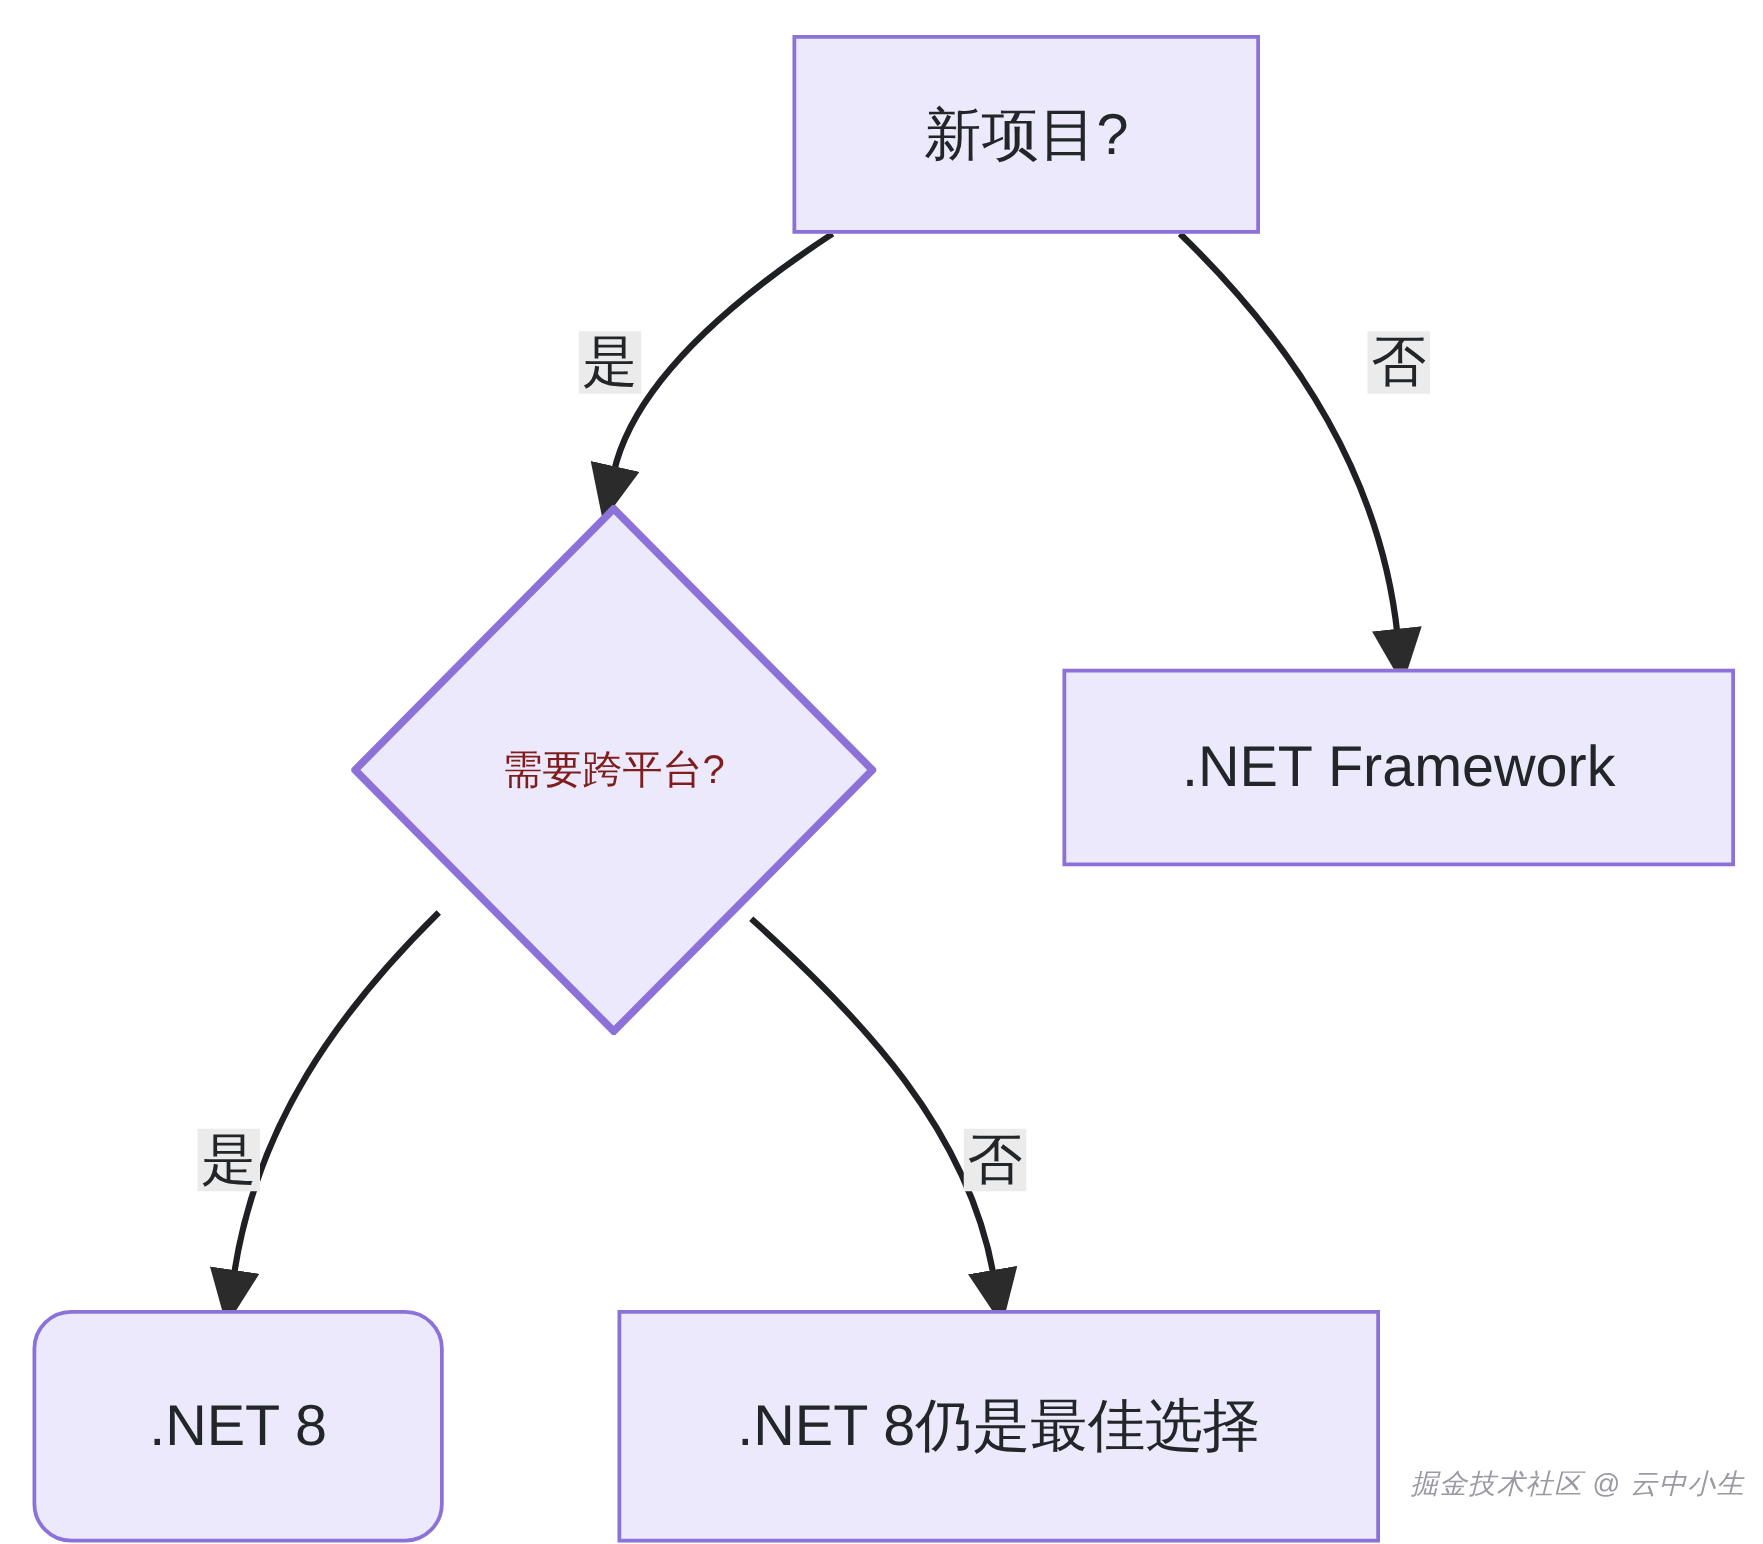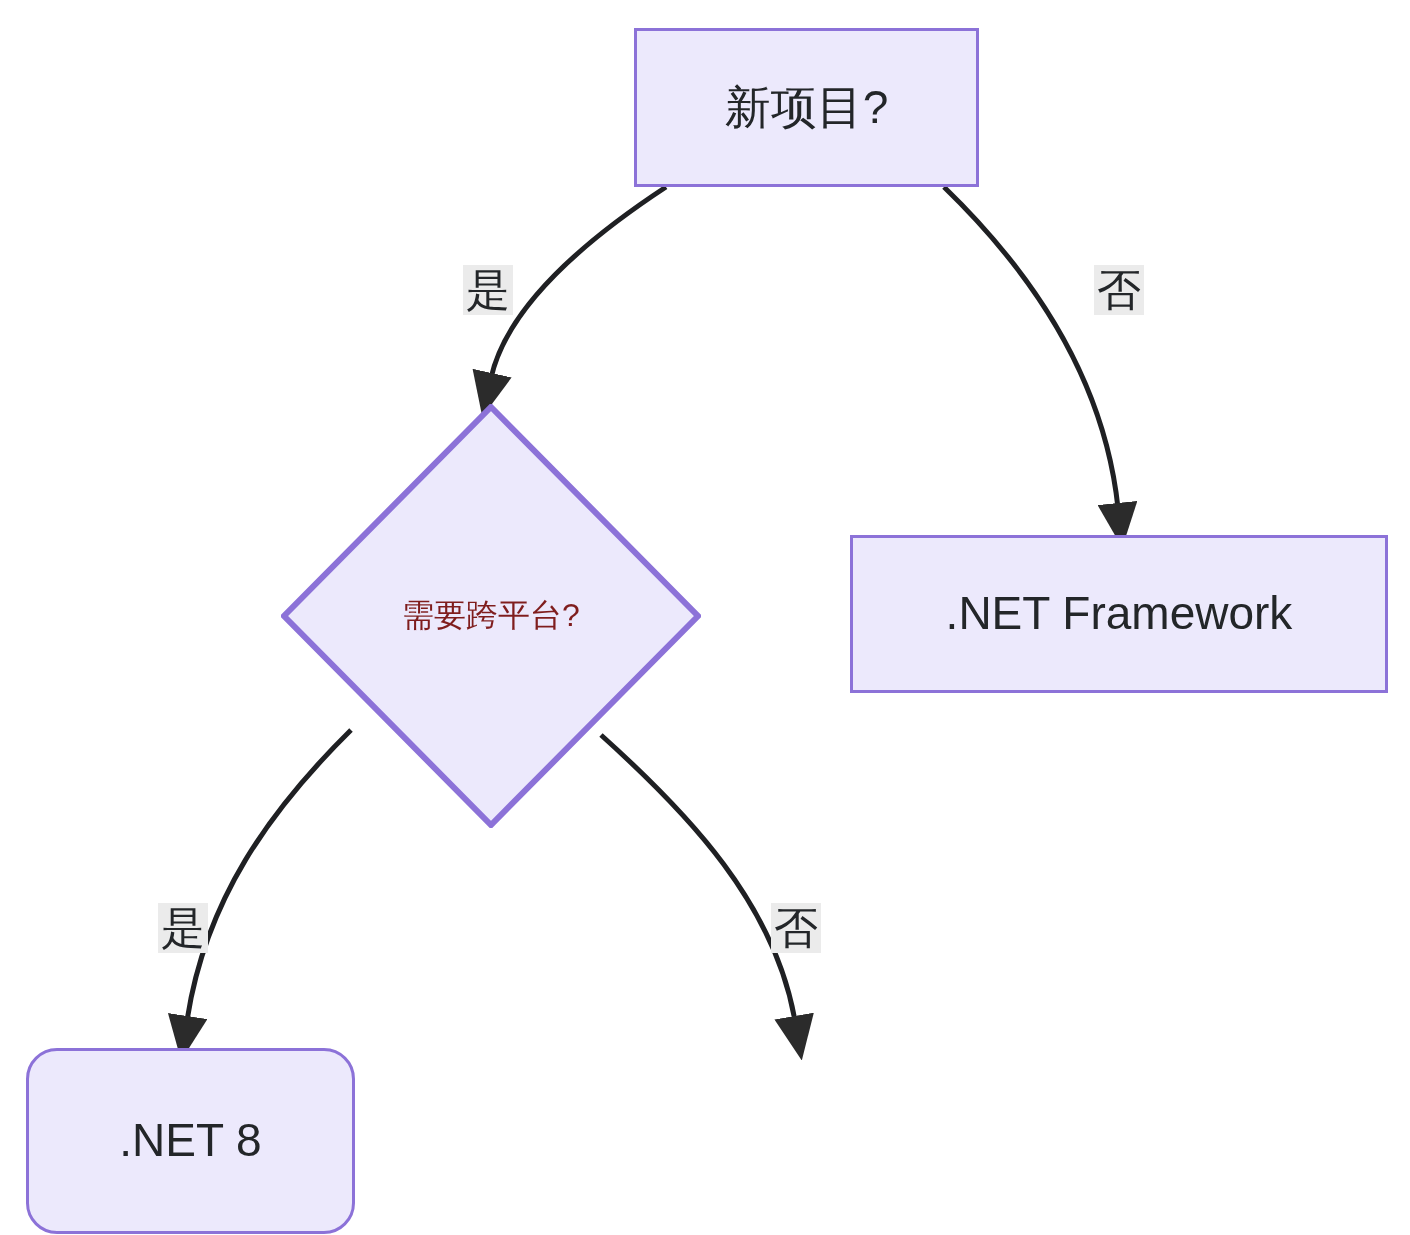--- a/index.html
+++ b/index.html
@@ -39,21 +39,21 @@
   }
   .node-label {
     display: block;
     padding: 0 10px;
     white-space: nowrap;
   }
   
   #node-new-project {
     left: 634px;
     top: 28px;
-    width: 345px;
+    width: 374px;
     height: 159px;
     font-size: 46px;
   }
   #node-dotnet-framework {
     left: 850px;
     top: 535px;
     width: 538px;
     height: 158px;
     font-size: 46px;
     text-align: center;
@@ -163,20 +163,24 @@
   </div>
 
   <div class="node" id="node-dotnet-framework">
     <span class="node-label">.NET Framework</span>
   </div>
 
   <div class="node" id="node-dotnet8">
     <span class="node-label">.NET 8</span>
   </div>
 
+  <div class="node" id="node-dotnet8-best">
+    <span class="node-label">.NET 8仍是最佳选择</span>
+  </div>
 
   <div class="edge-label" id="edge-label-yes-top">是</div>
   <div class="edge-label" id="edge-label-no-top">否</div>
   <div class="edge-label" id="edge-label-yes-bot">是</div>
   <div class="edge-label" id="edge-label-no-bot">否</div>
 
+  <div id="watermark">掘金技术社区 @ 云中小生</div>
 
 </div>
 
 </body></html>

